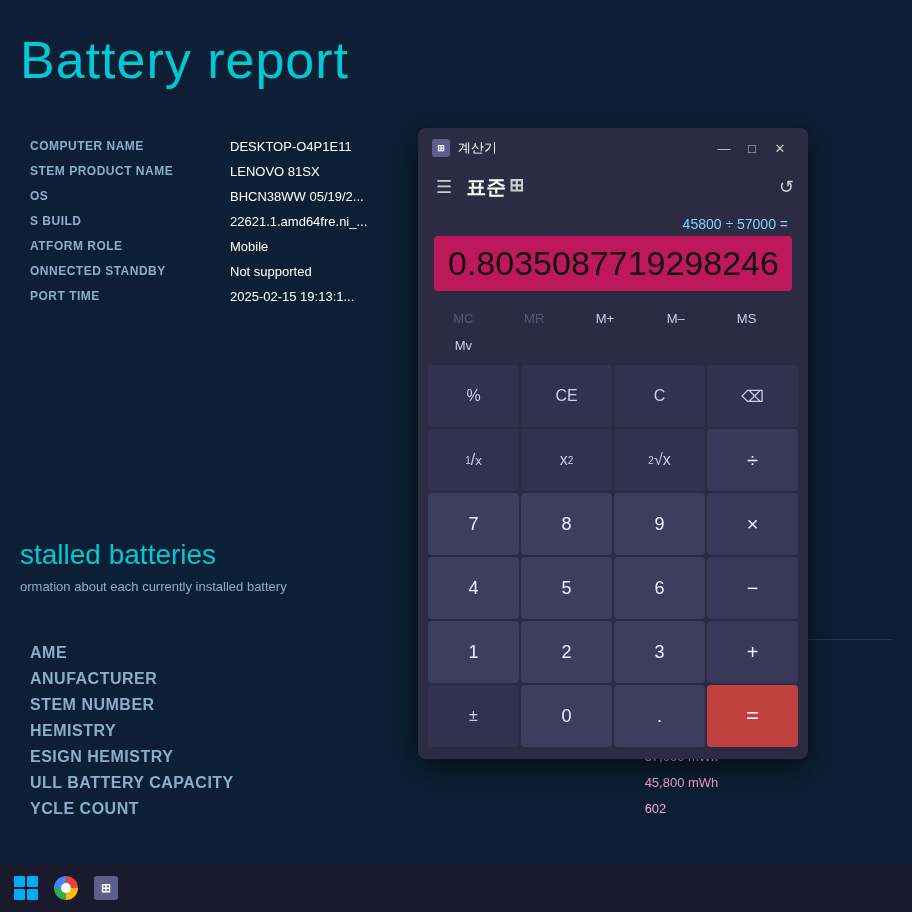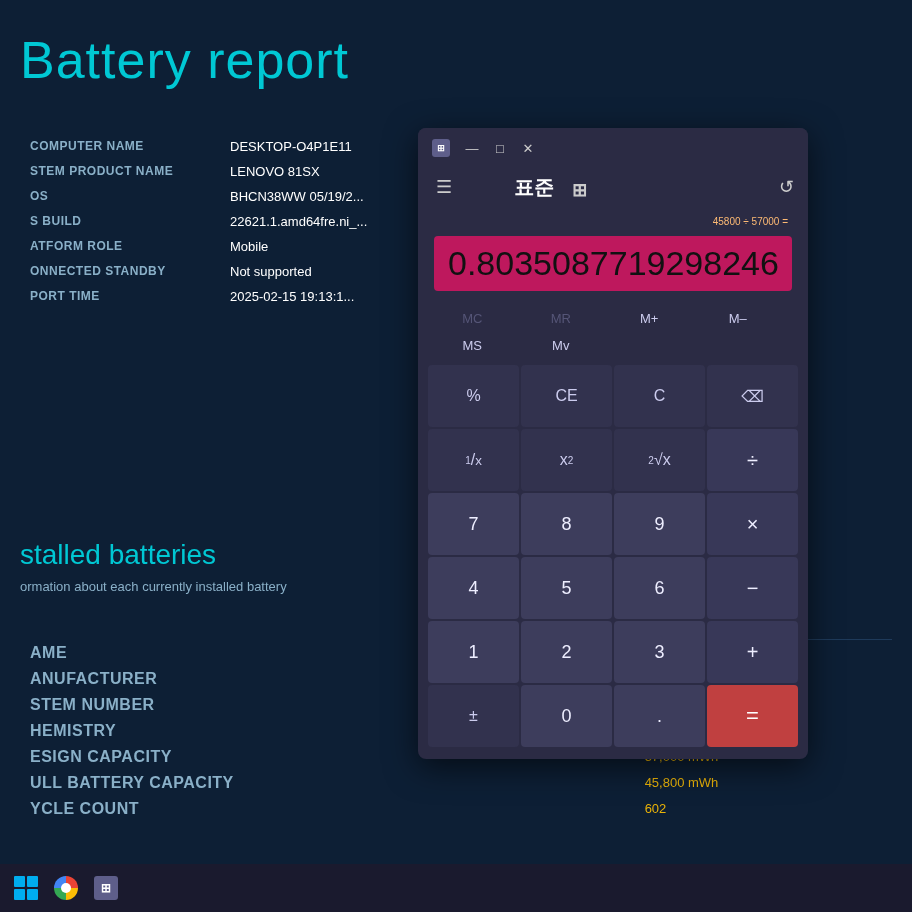--- a/index.html
+++ b/index.html
@@ -79,21 +79,21 @@
       padding: 5px 10px;
       font-size: 13px;
       font-weight: 700;
       color: #ffffff;
       border-bottom: 1px solid #1e3a5a;
     }
 
     .battery-table td {
       padding: 4px 10px;
       font-size: 13px;
-      color: #eab308;
+      color: #f9a8d4;
     }
 
     .battery-table td:first-child {
       color: #8ab0c8;
       font-weight: 600;
       font-size: 16px;
       letter-spacing: 0.5px;
     }
 
     
@@ -233,23 +233,22 @@
       cursor: pointer;
       padding: 4px;
     }
 
     .calc-mode {
       flex: 1;
       color: #ffffff;
       font-size: 20px;
       font-weight: 600;
       display: flex;
-      align-items: flex-end;
-      gap: 18px;
-      margin-left: 48px;
+      align-items: flex-start;
+      gap: 3px;
     }
 
     .calc-mode-icon {
       font-size: 18px;
       color: #ccc;
     }
 
     .history-btn {
       color: #ccc;
       font-size: 18px;
@@ -257,42 +256,42 @@
     }
 
     
     .calc-display {
       background: #2b2b44;
       padding: 4px 16px 8px 16px;
     }
 
     .calc-expression {
       text-align: right;
-      color: #fdba74;
-      font-size: 10px;
+      color: #7dd3fc;
+      font-size: 14px;
       padding: 2px 4px;
       min-height: 22px;
     }
 
     .calc-result {
       background: #be185d;
       border-radius: 4px;
       padding: 8px 14px;
       text-align: right;
       font-size: 34px;
       font-weight: 300;
       color: #111;
       overflow: hidden;
       white-space: nowrap;
     }
 
     
     .calc-memory-row {
       display: grid;
-      grid-template-columns: repeat(4, 1fr);
+      grid-template-columns: repeat(5, 1fr);
       gap: 0;
       padding: 6px 26px 2px 10px;
     }
 
     .mem-btn {
       text-align: center;
       padding: 6px 2px;
       color: #ccccee;
       font-size: 13px;
       cursor: pointer;
@@ -409,39 +408,40 @@
     </tr>
     <tr>
       <td>STEM NUMBER</td>
       <td>676</td>
     </tr>
     <tr>
       <td>HEMISTRY</td>
       <td>LiP</td>
     </tr>
     <tr>
-      <td>ESIGN CAPACITY</td>
+      <td>ESIGN HEMISTRY</td>
       <td>57,000 mWh</td>
     </tr>
     <tr>
       <td>ULL BATTERY CAPACITY</td>
       <td>45,800 mWh</td>
     </tr>
     <tr>
       <td>YCLE COUNT</td>
       <td>602</td>
     </tr>
   </tbody>
     </table>
 </div>
 
 <div class="calc-window">
 
   <div class="calc-titlebar">
     <div class="calc-titlebar-icon">⊞</div>
+    <span class="calc-titlebar-title">계산기</span>
     <div class="titlebar-btn">—</div>
     <div class="titlebar-btn">□</div>
     <div class="titlebar-btn close">✕</div>
   </div>
 
   <div class="calc-header">
     <span class="hamburger">☰</span>
     <div class="calc-mode">
       <span>표준</span>
       <span class="calc-mode-icon">⊞</span>

